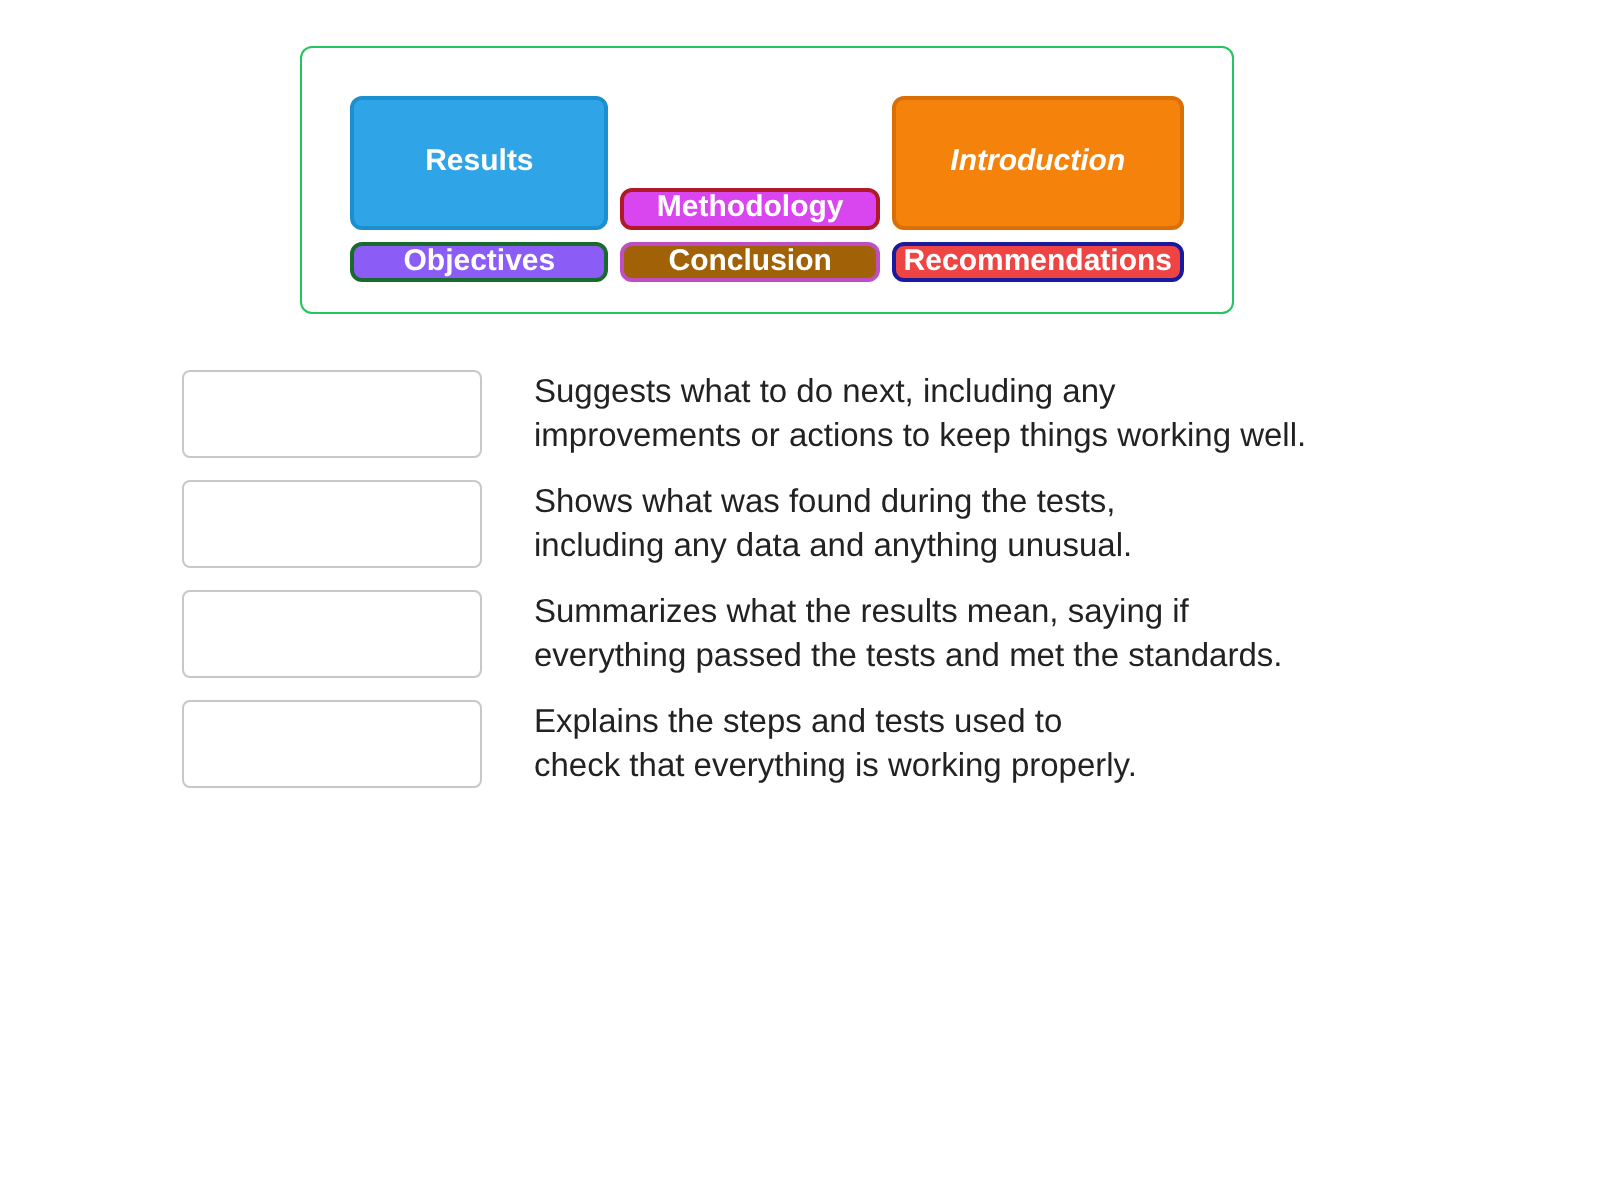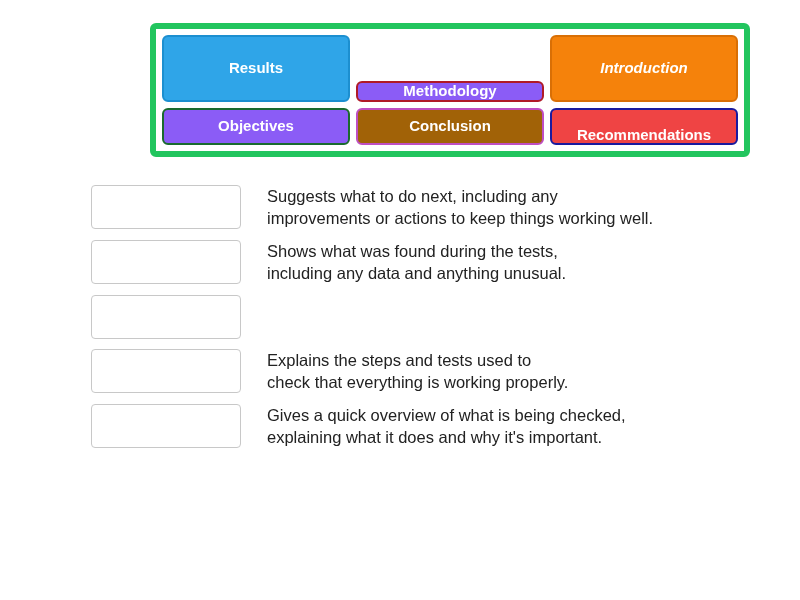--- a/index.html
+++ b/index.html
@@ -12,27 +12,27 @@
     background: #ffffff;
     font-family: "Liberation Sans", sans-serif;
     overflow: hidden;
   }
 
   
   .tray {
     position: absolute;
     left: 150px;
     top: 23px;
-    width: 600px;
+    width: 467px;
     height: 134px;
-    border: 6px solid #22c55e;
+    border: 1px solid #22c55e;
     border-radius: 6px;
     background: #ffffff;
     box-sizing: border-box;
-    padding: 6px;
+    padding: 24px;
   }
   .tray-grid {
     display: grid;
     grid-template-columns: repeat(3, 1fr);
     grid-template-rows: repeat(2, 1fr);
     gap: 6px;
     width: 100%;
     height: 100%;
   }
   .tile {
@@ -90,21 +90,21 @@
   }
 </style>
 </head>
 <body>
 
 <div class="tray">
   <div class="tray-grid">
     <div class="tile" style="background: rgb(47, 165, 232); border: 2px solid rgb(28, 143, 208);">
       <span>Results</span>
     </div>
-    <div class="tile" style="background: #8b5cf6; border: 2px solid rgb(176, 26, 39); margin-top: 46px;">
+    <div class="tile" style="background: #d946ef; border: 2px solid rgb(176, 26, 39); margin-top: 46px;">
       <span>Methodology</span>
     </div>
     <div class="tile" style="background: rgb(245, 130, 11); border: 2px solid rgb(217, 111, 5); font-style: italic;">
       <span>Introduction</span>
     </div>
     <div class="tile" style="background: #8b5cf6; border: 2px solid rgb(26, 106, 46);">
       <span>Objectives</span>
     </div>
     <div class="tile" style="background: #a16207; border: 2px solid rgb(191, 78, 194);">
       <span>Conclusion</span>
@@ -124,28 +124,25 @@
   </div>
 
   <div class="row">
     <div class="dropzone dz-h2"></div>
     <div class="desc">Shows what was found during the tests,
 including any data and anything unusual.</div>
   </div>
 
   <div class="row">
     <div class="dropzone dz-h3"></div>
+    <div class="desc">Summarizes what the results mean, saying if
+everything passed the tests and met the standards.</div>
   </div>
 
   <div class="row">
     <div class="dropzone dz-h4"></div>
     <div class="desc">Explains the steps and tests used to
 check that everything is working properly.</div>
   </div>
 
 
-  <div class="row">
-    <div class="dropzone dz-h6"></div>
-    <div class="desc">Gives a quick overview of what is being checked,
-explaining what it does and why it's important.</div>
-  </div>
 
 </div>
 
 </body></html>

